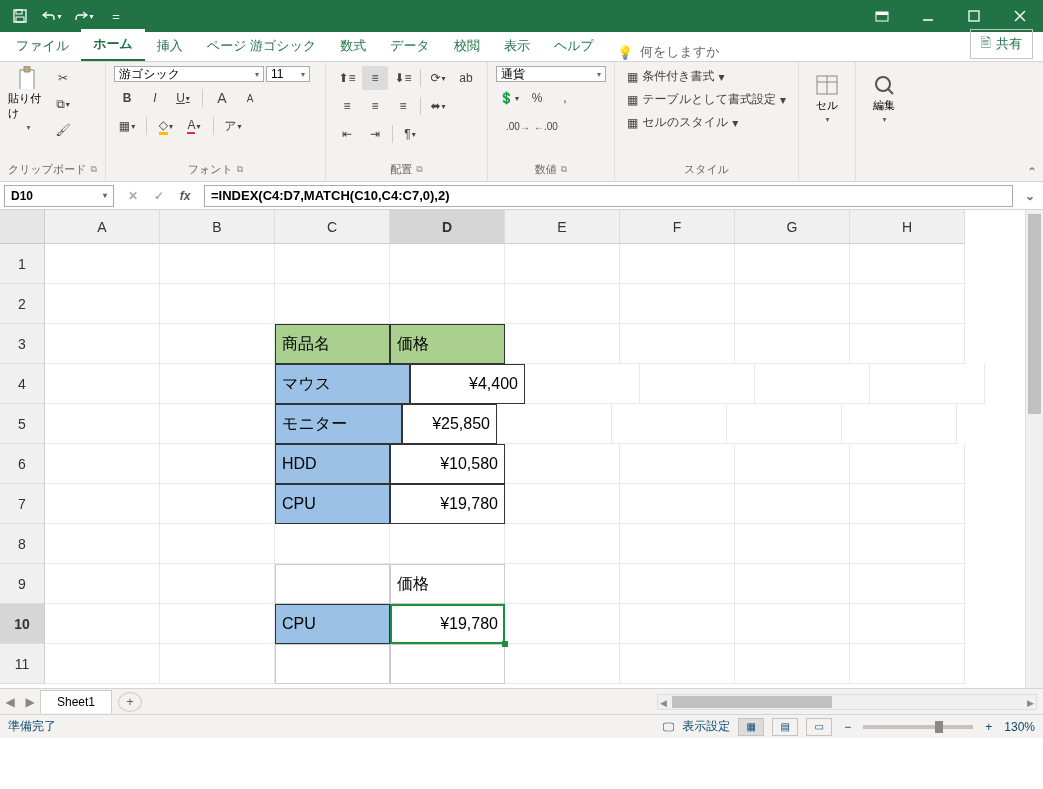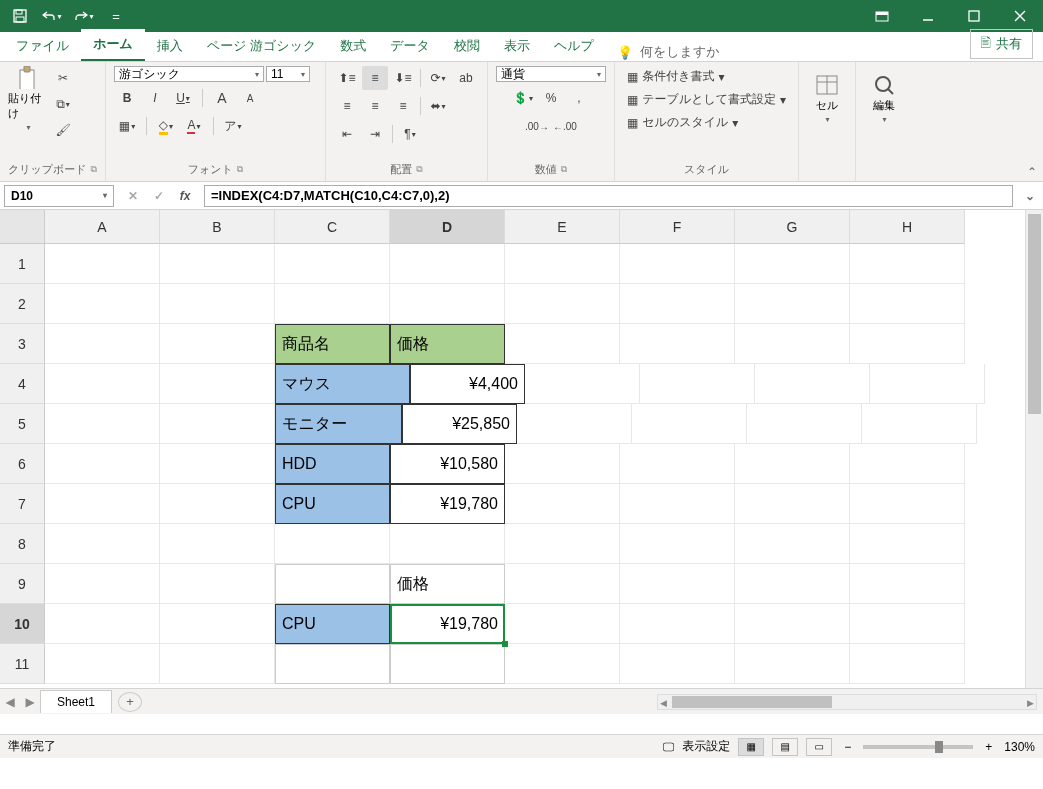--- a/index.html
+++ b/index.html
@@ -64,21 +64,21 @@
 .vscroll{width:18px;background:#f0f0f0;border-left:1px solid #ddd;position:relative;}
 .vthumb{position:absolute;left:2px;right:2px;background:#c0c0c0;border-radius:0;}
 
 .sheet-tabs{height:26px;display:flex;align-items:center;border-top:1px solid #d4d4d4;background:#f3f2f1;}
 .st-nav{width:20px;text-align:center;color:#888;cursor:pointer;}
 .sheet-tab{padding:4px 16px;background:#fff;border:1px solid #ccc;border-bottom:none;font-size:12px;cursor:pointer;}
 .st-add{width:24px;height:20px;display:flex;align-items:center;justify-content:center;border:1px solid #ccc;border-radius:50%;margin-left:6px;color:#666;cursor:pointer;font-size:13px;}
 .hscroll{flex:1;height:16px;background:#f0f0f0;border:1px solid #ddd;margin:0 6px;position:relative;}
 .hthumb{position:absolute;top:1px;bottom:1px;background:#c0c0c0;}
 
-.statusbar{height:24px;background:#f3f2f1;border-top:1px solid #d4d4d4;display:flex;align-items:center;padding:0 8px;font-size:12px;color:#000000;gap:8px;margin-top:20px;}
+.statusbar{height:24px;background:#f3f2f1;border-top:1px solid #d4d4d4;display:flex;align-items:center;padding:0 8px;font-size:12px;color:#0c4a6e;gap:8px;}
 .statusbar .sp{flex:1;}
 .view-btn{width:26px;height:18px;border:1px solid #c4c4c4;display:flex;align-items:center;justify-content:center;cursor:pointer;font-size:10px;}
 .view-btn.active{background:#dcdcdc;}
 .zoom-slider{width:110px;height:4px;background:#c4c4c4;position:relative;}
 .zoom-slider .knob{position:absolute;top:-4px;width:8px;height:12px;background:#888;}
 
 svg{display:block;}
 .underline-a{border-bottom:2px solid #d13438;}
 </style>
 </head>
@@ -249,32 +249,32 @@
         <div class="btn">¶<span class="caret">▾</span></div>
       </div>
     </div>
     <div class="group-label">
         <span>配置</span>
         <span class="launcher">⧉</span>
       </div>
   </div>
 
   <div class="group">
-    <div class="group-body" style="flex-direction:column;gap:4px;align-items:center;">
+    <div class="group-body" style="flex-direction:column;gap:4px;">
       <div class="combo" style="width:110px;">
           <span>通貨</span>
           <span class="dd">▾</span>
         </div>
       <div class="row">
         <div class="btn">💲<span class="caret">▾</span></div>
         <div class="btn">%</div>
         <div class="btn">,</div>
       </div>
       <div class="row">
-        <div class="btn" style="font-size:10px;">.00→</div>
+        <div class="btn" style="font-size:10px;margin-left:9px;">.00→</div>
         <div class="btn" style="font-size:10px;">←.00</div>
       </div>
     </div>
     <div class="group-label">
         <span>数値</span>
         <span class="launcher">⧉</span>
       </div>
   </div>
 
   <div class="group">
@@ -404,21 +404,21 @@
           <div class="cell" style="width:115px"></div>
           <div class="cell" style="width:115px"></div>
           <div class="cell" style="width:115px"></div>
           <div class="cell" style="width:115px"></div>
         </div>
 
       <div class="cellrow">
           <div class="cell" style="width:115px"></div>
           <div class="cell" style="width:115px"></div>
           <div class="cell prod-blue" style="width:127px">モニター</div>
-          <div class="cell price" style="width:115px">¥25,850</div>
+          <div class="cell price" style="width:95px">¥25,850</div>
           <div class="cell" style="width:115px"></div>
           <div class="cell" style="width:115px"></div>
           <div class="cell" style="width:115px"></div>
           <div class="cell" style="width:115px"></div>
         </div>
 
       <div class="cellrow">
           <div class="cell" style="width:115px"></div>
           <div class="cell" style="width:115px"></div>
           <div class="cell prod-blue" style="width:115px">HDD</div>

